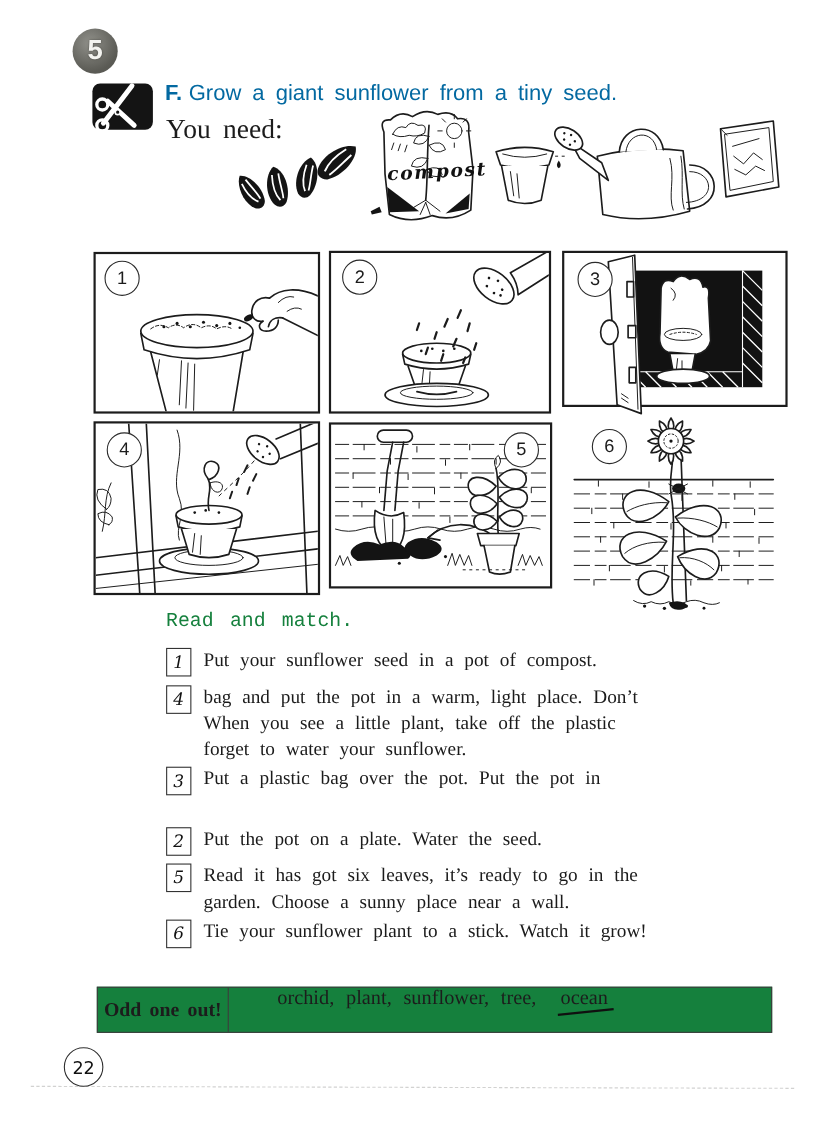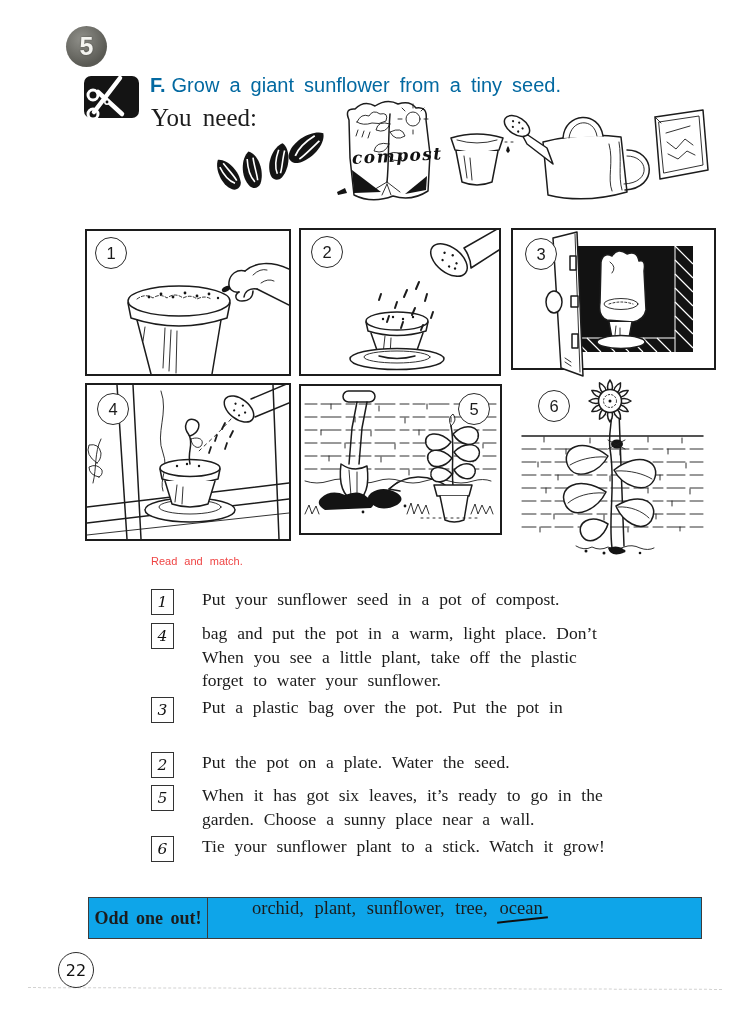--- a/index.html
+++ b/index.html
@@ -28,35 +28,35 @@
 
   
   .panel{position:absolute;border:2px solid #1c1c1c;background:#fff;overflow:hidden;}
   .panel.ovis{overflow:visible;}
   .num-circle{position:absolute;width:30px;height:30px;border:1.4px solid #2b2b2b;border-radius:50%;
     background:#fff;display:flex;align-items:center;justify-content:center;
     font-family:"Liberation Sans",sans-serif;font-size:16.5px;color:#1c1c1c;z-index:5;}
 
   
   .rm-heading{position:absolute;left:151px;top:555px;
-    font-family:Liberation Sans, sans-serif;font-size:11px;color:#ef4444;word-spacing:4px;}
+    font-family:Liberation Mono, monospace;font-size:18px;color:#15803d;word-spacing:4px;}
   .rm-item{position:absolute;left:151px;display:flex;align-items:flex-start;}
   .ans-box{flex:0 0 auto;width:21px;height:24px;border:1.4px solid #333;margin-top:1px;
     display:flex;align-items:center;justify-content:center;
     font-family:"DejaVu Serif",serif;font-style:italic;font-size:15.5px;color:#111;}
-  .rm-text{margin-left:28px;width:525px;font-size:17.5px;line-height:23.5px;word-spacing:5.5px;color:#1b1b1b;}
+  .rm-text{margin-left:11px;width:525px;font-size:17.5px;line-height:23.5px;word-spacing:5.5px;color:#1b1b1b;}
   .rm-text span{display:block;}
 
   
   .ooo-box{position:absolute;left:88px;top:897px;width:612px;height:40px;border:1.7px solid #3c3c3c;
-    display:flex;align-items:stretch;background:#0ea5e9;}
+    display:flex;align-items:stretch;background:#15803d;}
   .ooo-label{flex:0 0 118px;border-right:1.5px solid #3c3c3c;display:flex;align-items:center;
     justify-content:center;font-weight:bold;font-size:18px;word-spacing:3px;}
   .ooo-words{flex:1;display:flex;padding-left:44px;font-size:18.5px;word-spacing:6px;}
-  .strike{position:relative;margin-left:12px;}
+  .strike{position:relative;margin-left:22px;}
   .strike::after{content:"";position:absolute;left:-3px;right:-5px;top:52%;
     border-top:2.4px solid #101010;transform:rotate(-6deg);}
 
   .page-num{position:absolute;left:58px;top:952px;width:34px;height:34px;border:1.6px solid #2e2e2e;
     border-radius:50%;display:flex;align-items:center;justify-content:center;
     font-family:"DejaVu Sans",sans-serif;font-size:16px;color:#111;}
   .scan-line{position:absolute;left:28px;top:988px;width:694px;border-top:1.5px dashed #c4c4c2;
     opacity:.75;transform:rotate(.15deg);}
 </style>
 </head>
@@ -441,21 +441,21 @@
   <div class="rm-item" style="top:751px;">
     <div class="ans-box">2</div>
     <div class="rm-text">
       <span>Put the pot on a plate. Water the seed.</span>
     </div>
   </div>
 
   <div class="rm-item" style="top:784px;">
     <div class="ans-box">5</div>
     <div class="rm-text">
-      <span>When it has got six leaves, it’s ready to go in the</span>
+      <span>Read it has got six leaves, it’s ready to go in the</span>
       <span>garden. Choose a sunny place near a wall.</span>
     </div>
   </div>
 
   <div class="rm-item" style="top:835px;">
     <div class="ans-box">6</div>
     <div class="rm-text">
       <span>Tie your sunflower plant to a stick. Watch it grow!</span>
     </div>
   </div>

